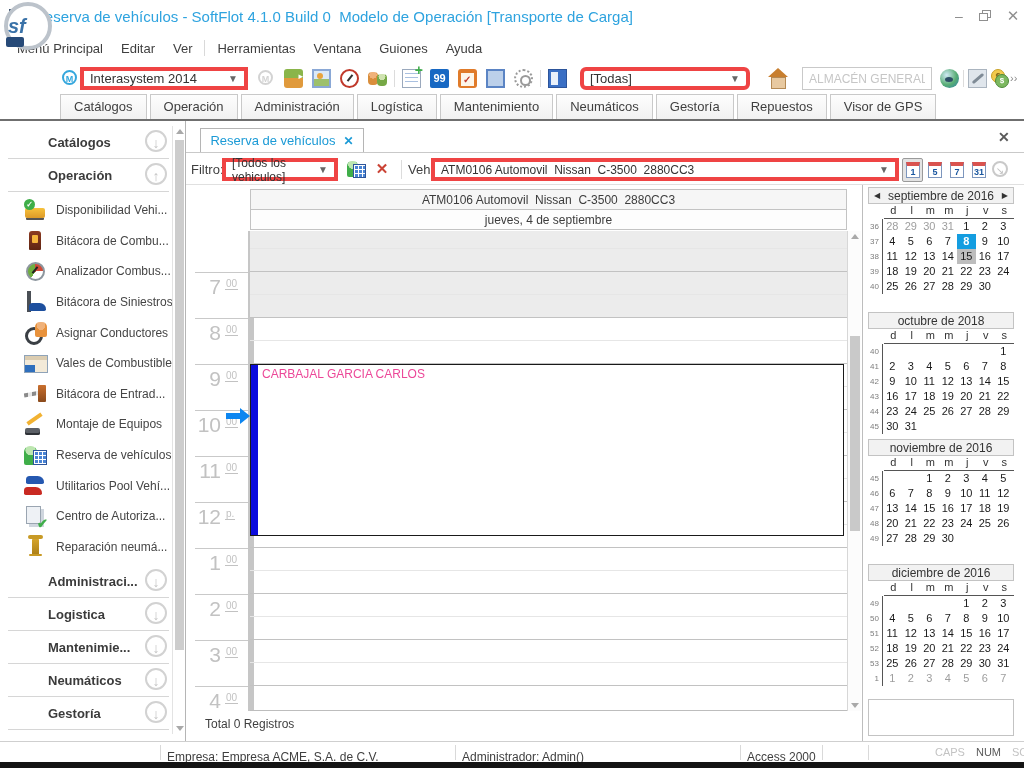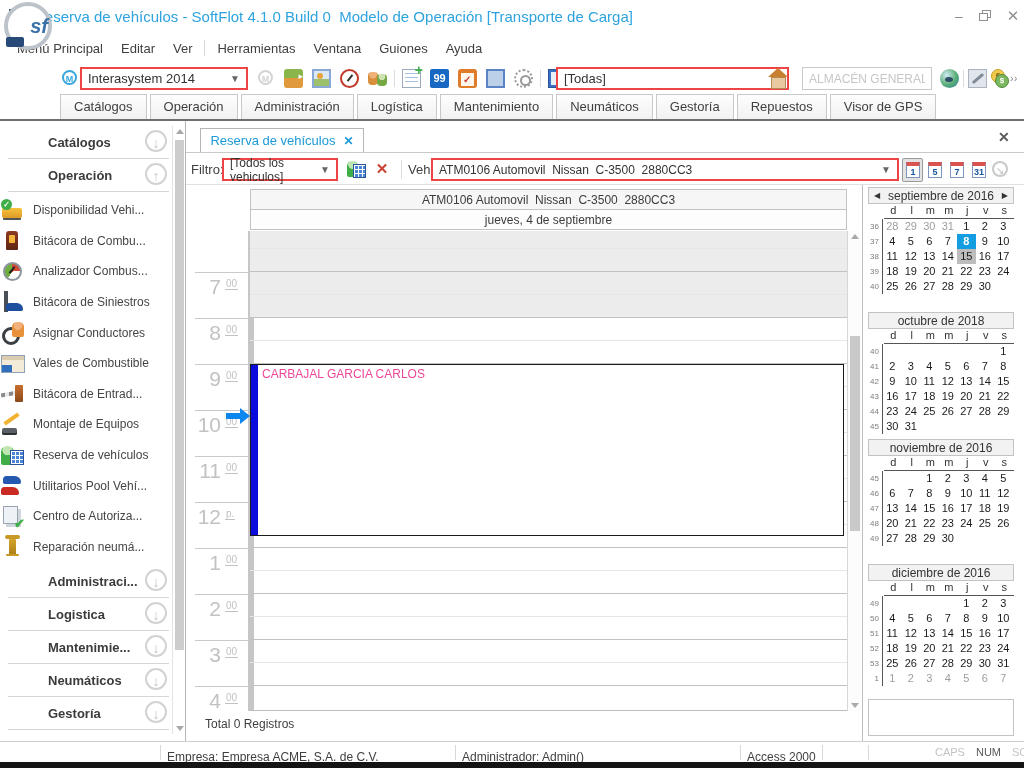--- a/index.html
+++ b/index.html
@@ -14,26 +14,26 @@
   #btn-restore .r1{position:absolute;left:7px;top:4px;width:9px;height:8px;border:1.5px solid #8f8f8f;background:#fff;}
   #btn-restore .r2{position:absolute;left:4px;top:7px;width:9px;height:8px;border:1.5px solid #8f8f8f;background:#fff;}
 
   
   #menubar{position:absolute;left:0;top:34px;width:1024px;height:28px;display:flex;align-items:center;padding-left:8px;background:#fff;}
   .mitem{font-size:13px;color:#3f3f3f;padding:4px 9px;}
   .msep{width:1px;height:16px;background:#d9d9d9;margin:0 3px;}
 
   
   #toolbar{position:absolute;left:0;top:62px;width:1024px;height:32px;background:#fff;}
-  #logo{position:absolute;left:4px;top:2px;width:48px;height:48px;border-radius:50%;background:#fff;border:4px solid #bcc3cb;z-index:30;color:#3a72a8;font:italic bold 20px/40px "Liberation Serif",serif;text-align:right;}
+  #logo{position:absolute;left:4px;top:2px;width:48px;height:48px;border-radius:50%;background:#fff;border:4px solid #bcc3cb;z-index:30;color:#3a72a8;font:italic bold 20px/40px "Liberation Serif",serif;text-align:left;}
   #logo .tag{position:absolute;left:-2px;bottom:-1px;width:18px;height:10px;background:#274a78;border-radius:2px;}
-  .combo{position:absolute;top:5px;height:23px;border:2px solid #ef4444;background:#fff;display:flex;align-items:center;padding:0 6px;font-size:13px;color:#333;}
+  .combo{position:absolute;top:5px;height:23px;border:4px solid #ef4444;background:#fff;display:flex;align-items:center;padding:0 6px;font-size:13px;color:#333;}
   .combo .caret{margin-left:auto;color:#666;font-size:10px;padding-left:6px;}
   #companyCombo{left:80px;width:168px;}
-  #todasCombo{left:556px;width:233px;}
+  #todasCombo{left:580px;width:170px;border-radius:6px;}
   #almacenInput{position:absolute;left:802px;top:5px;width:130px;height:23px;border:1px solid #c9c9c9;font-size:12px;color:#555;padding:0 6px;}
   #almacenInput::placeholder{color:#c6c6c6;}
   .mcirc{position:absolute;top:8px;width:15px;height:15px;border:2px solid #35a7dd;border-radius:50%;color:#35a7dd;font:bold 9px/14px "Liberation Sans",sans-serif;text-align:center;}
   .mcirc.dis{border-color:#d3d3d3;color:#d3d3d3;}
   .tsep{position:absolute;top:8px;width:1px;height:17px;background:#dcdcdc;}
   .ti{position:absolute;top:7px;width:19px;height:19px;}
   
   .ti-box{background:linear-gradient(180deg,#8ab54a 45%,#e09a3c 45%);border-radius:3px;}
   .ti-box::after{content:"▸";position:absolute;right:0px;top:2px;color:#fff;font-size:9px;}
   .ti-pic{border:2px solid #8aa8d6;background:linear-gradient(180deg,#dbe9f7 55%,#9dc06c 55%);}
@@ -64,21 +64,21 @@
   .ti-chev{color:#8a8a8a;font-size:11px;line-height:19px;}
 
   
   #tabsrow{position:absolute;left:0;top:94px;width:1024px;height:27px;background:#fff;border-bottom:2px solid #6f6f6f;display:flex;align-items:flex-end;padding-left:60px;}
   .rtab{height:25px;border:1px solid #c9c9c9;border-bottom:none;background:linear-gradient(#fdfdfd,#f1f1f1);font-size:13px;color:#3f3f3f;padding:0 13px;line-height:24px;margin-right:3px;}
 
   
   #sidebar{position:absolute;left:0;top:121px;width:186px;height:620px;background:#fff;border-right:1px solid #b5b5b5;overflow:hidden;padding-top:5px;}
   .side-sec{position:relative;height:33px;margin:0 16px 0 8px;border-bottom:1px solid #d6d6d6;display:flex;align-items:center;padding-left:40px;font-weight:bold;font-size:13px;color:#3b3b3b;}
   .arrowcirc{position:absolute;right:2px;top:4px;width:22px;height:22px;border:2px solid #d2d2d2;border-radius:50%;color:#c4c4c4;font-size:14px;font-weight:bold;text-align:center;line-height:22px;}
-  .side-item{height:30.6px;display:flex;align-items:center;gap:9px;padding-left:1px;font-size:12px;color:#454545;}
+  .side-item{height:30.6px;display:flex;align-items:center;gap:9px;padding-left:24px;font-size:12px;color:#454545;}
   .side-items{padding:3px 0;}
   
   .si{width:23px;height:23px;position:relative;flex:0 0 23px;}
   .si::before,.si::after{content:"";position:absolute;}
   .si-truck-check::before{left:1px;top:9px;width:20px;height:10px;background:linear-gradient(#f7c23c,#dd9a28);border-radius:2px;box-shadow:0 3px 0 -1px #555;}
   .si-truck-check::after{content:"✓";left:0;top:0;width:11px;height:11px;background:#3fae49;border-radius:50%;color:#fff;font:bold 8px/11px "Liberation Sans",sans-serif;text-align:center;}
   .si-fuel-pump::before{left:5px;top:2px;width:12px;height:19px;background:linear-gradient(#8c3b22,#5f2412);border-radius:3px 3px 1px 1px;}
   .si-fuel-pump::after{left:8px;top:6px;width:6px;height:8px;background:#f5b43c;border-radius:1px;}
   .si-gauge::before{left:2px;top:2px;width:15px;height:15px;background:conic-gradient(#d04a38 0 25%,#fff 25% 60%,#6fae3f 60% 100%);border:2px solid #8d969e;border-radius:50%;}
   .si-gauge::after{left:10px;top:6px;width:2px;height:8px;background:#222;transform:rotate(40deg);}

